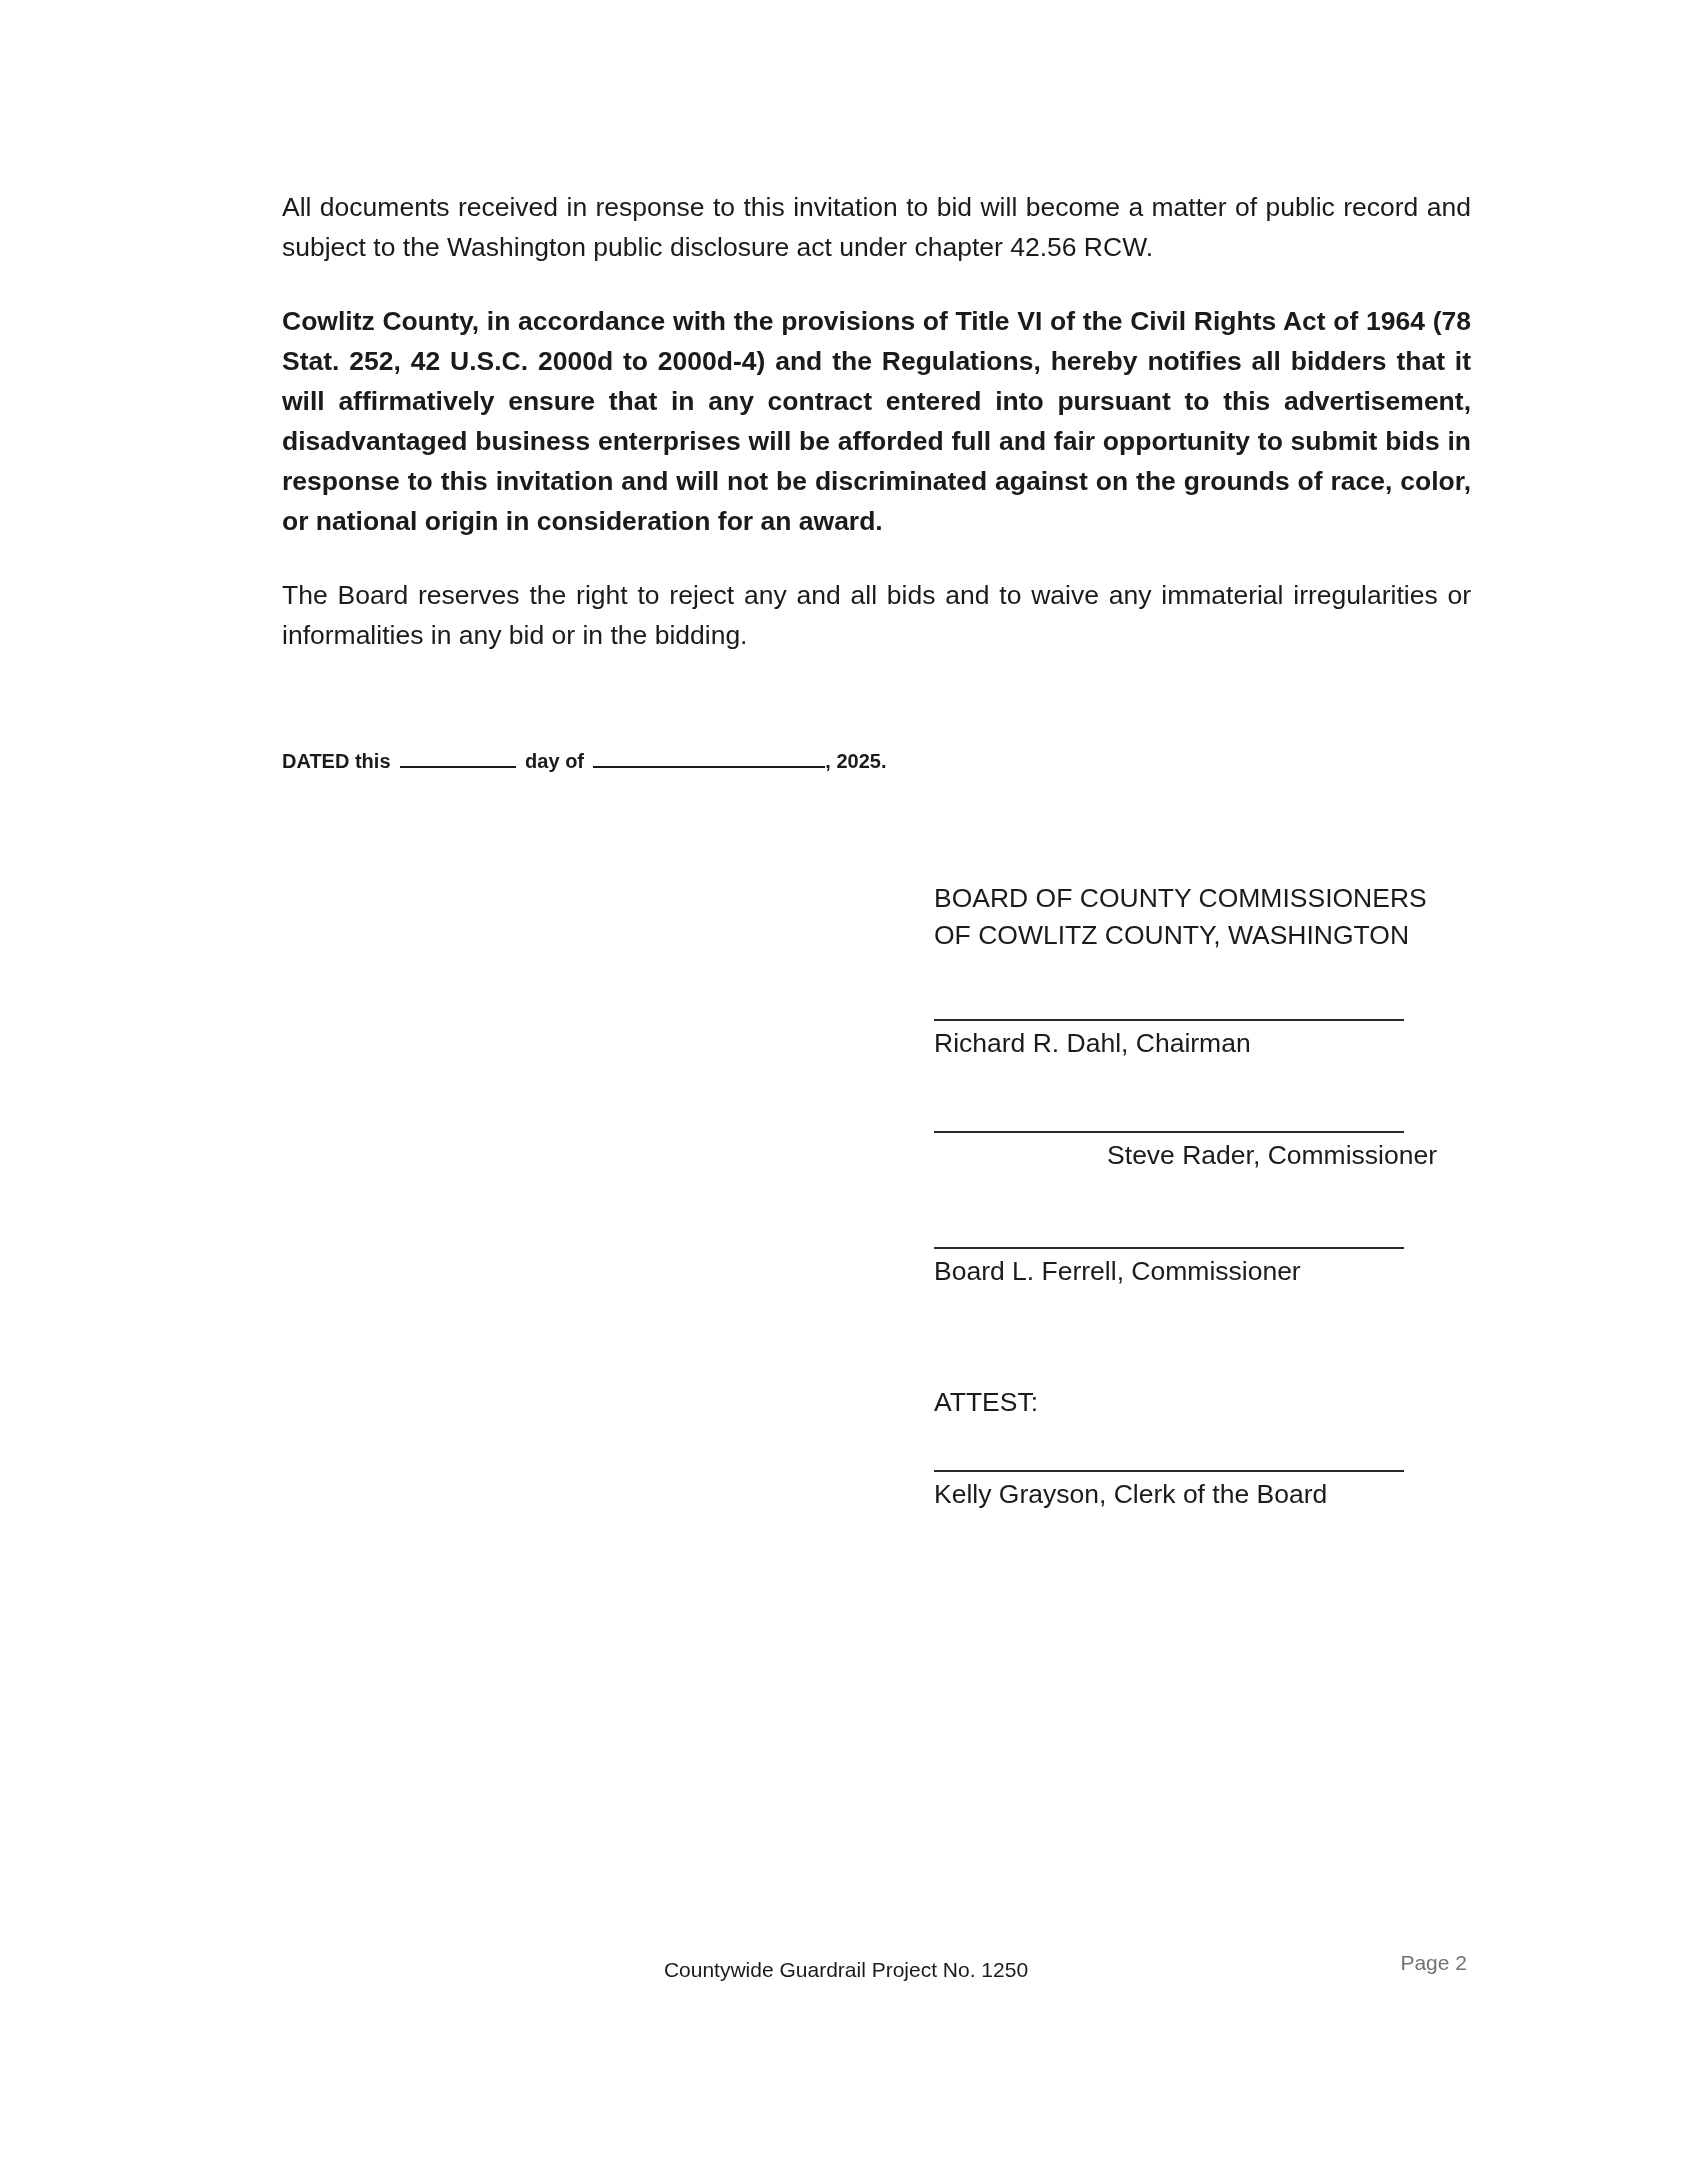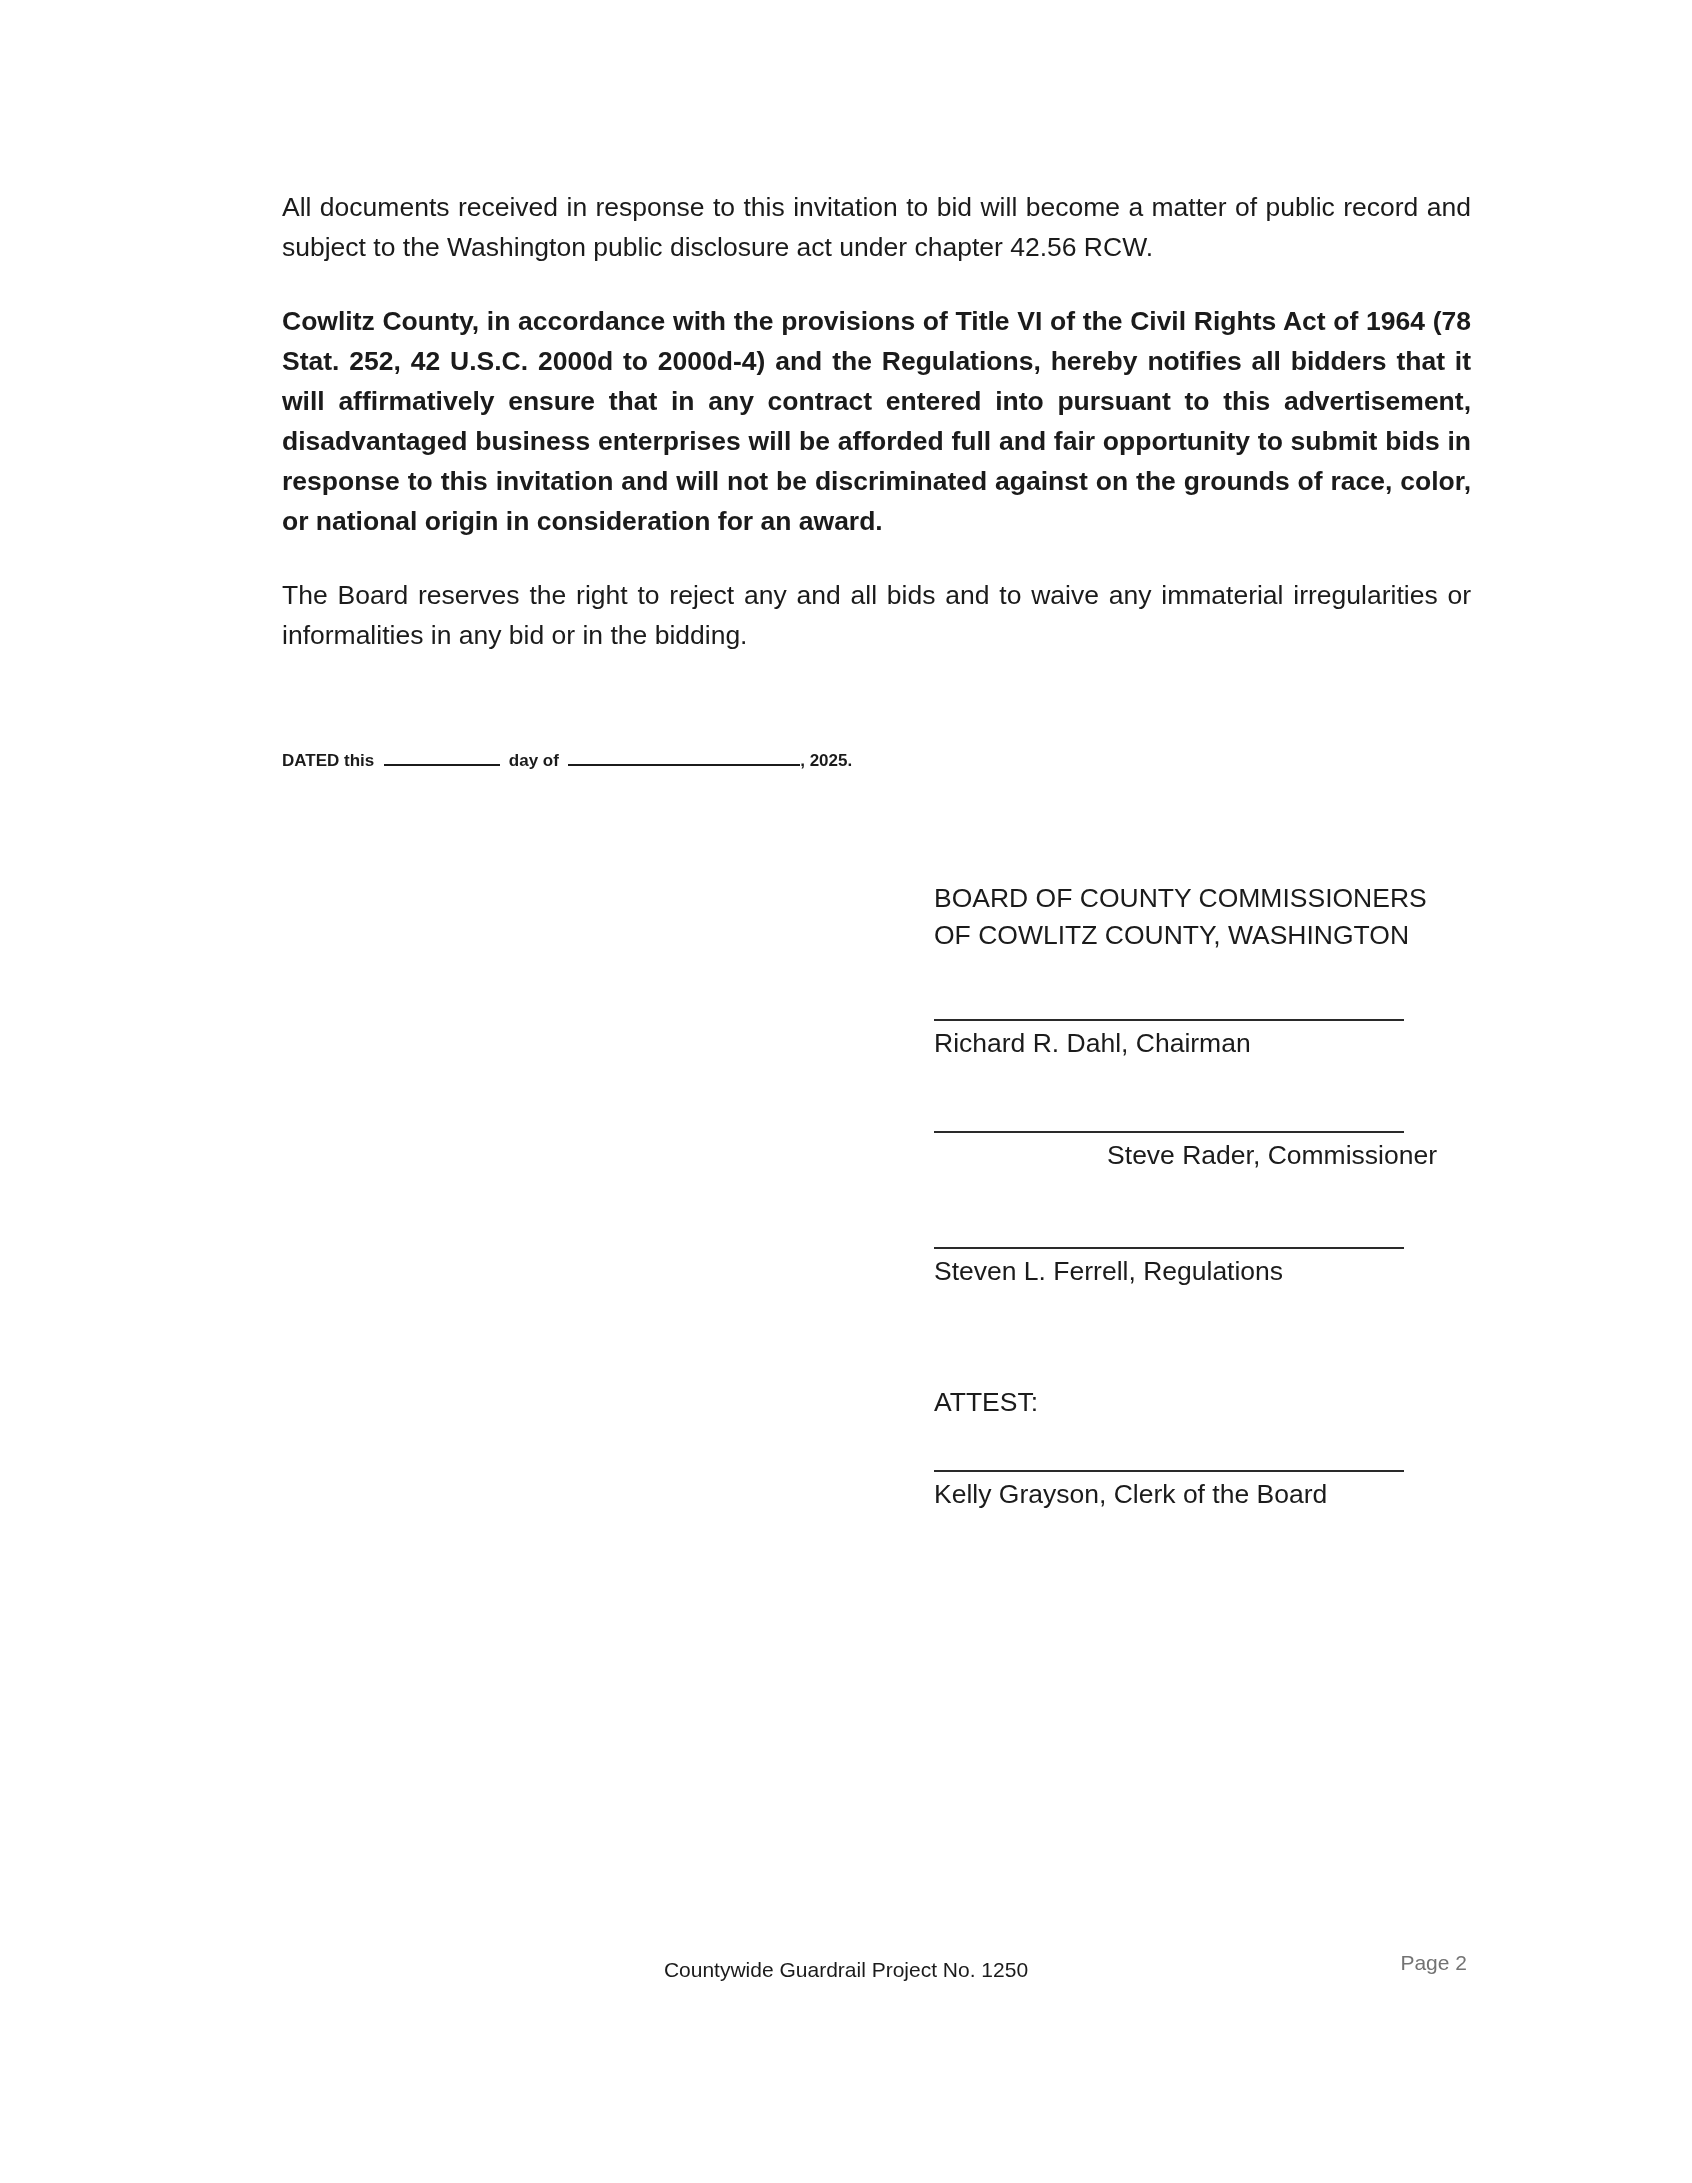--- a/index.html
+++ b/index.html
@@ -32,21 +32,21 @@
     text-align: justify;
     margin: 0 0 34px 0;
   }
   .para.bold {
     font-weight: bold;
   }
   .dated-line {
     position: absolute;
     left: 282px;
     top: 741px;
-    font-size: 17px;
+    font-size: 20px;
     font-weight: bold;
     line-height: 40px;
     white-space: nowrap;
   }
   .blank {
     display: inline-block;
     border-bottom: 2px solid #1b1b1b;
     height: 22.5px;
     vertical-align: baseline;
   }
@@ -143,21 +143,21 @@
       <div class="sig-name">Richard R. Dahl, Chairman</div>
     </div>
 
     <div class="sig-entry second">
       <div class="sig-rule"></div>
       <div class="sig-name">Steve Rader, Commissioner</div>
     </div>
 
     <div class="sig-entry third">
       <div class="sig-rule"></div>
-      <div class="sig-name">Steven L. Ferrell, Regulations</div>
+      <div class="sig-name">Board L. Ferrell, Commissioner</div>
     </div>
 
     <div class="attest">ATTEST:</div>
 
     <div class="sig-entry clerk">
       <div class="sig-rule"></div>
       <div class="sig-name">Kelly Grayson, Clerk of the Board</div>
     </div>
 
   </div>

